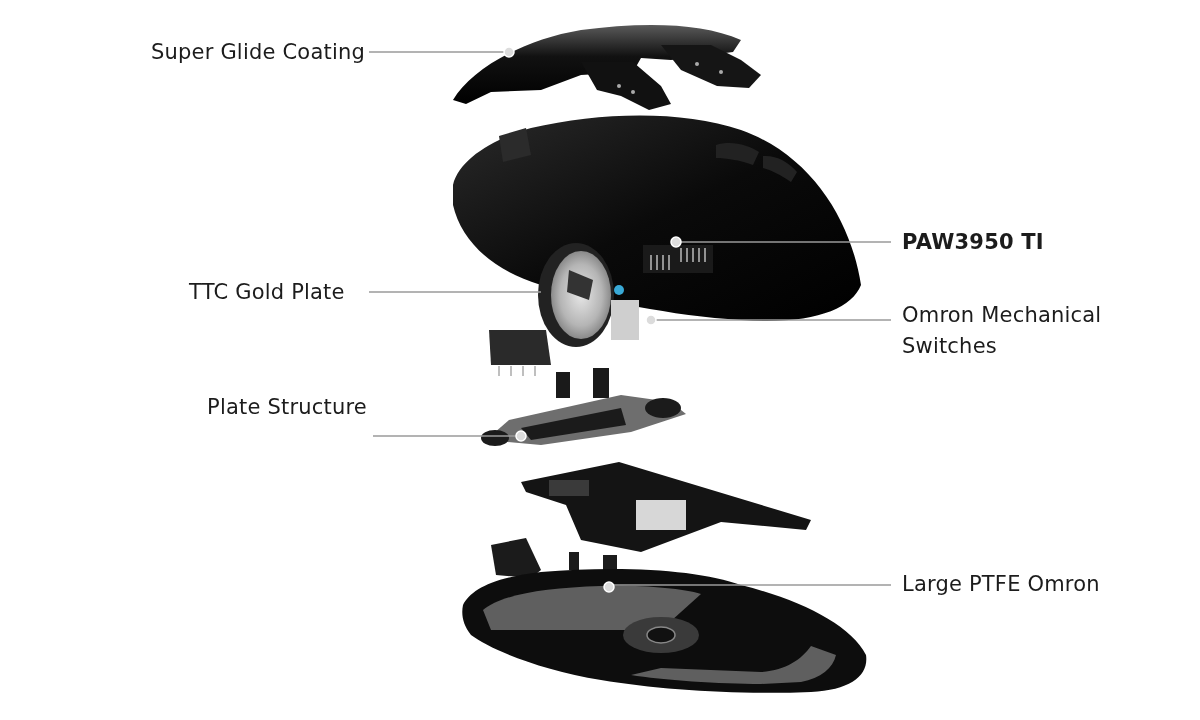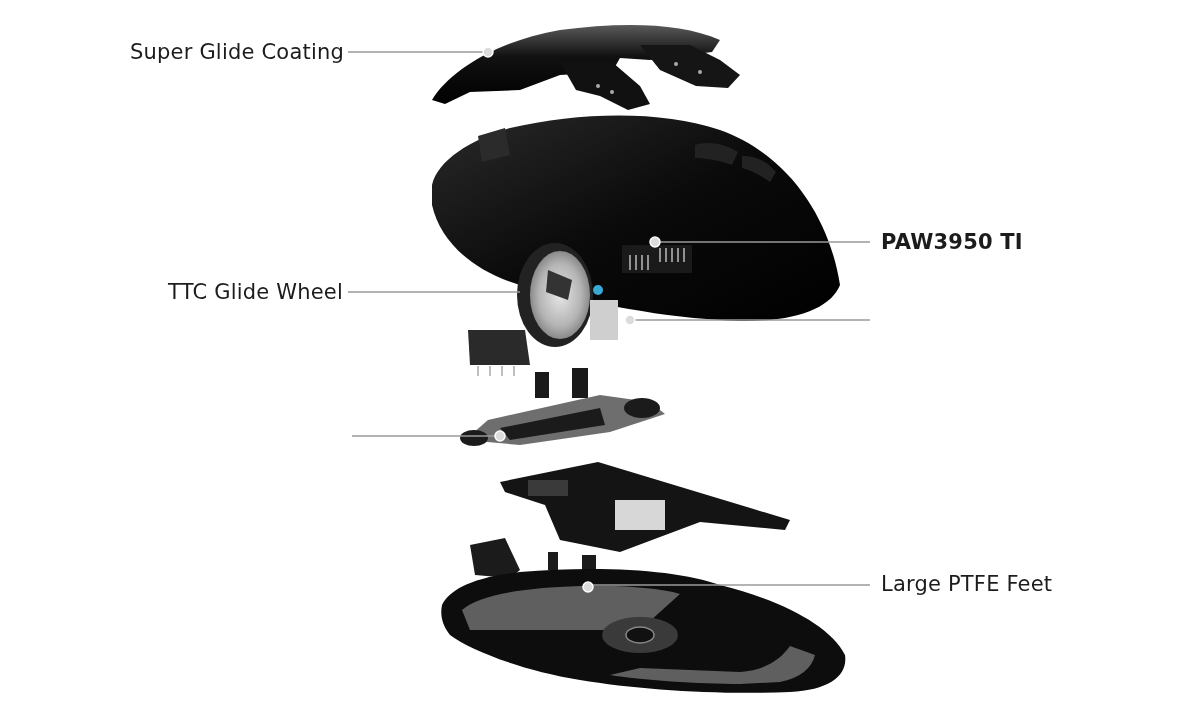--- a/index.html
+++ b/index.html
@@ -1,18 +1,18 @@
 <!DOCTYPE html>
 <html><head>
 <meta charset="utf-8">
 <style>
   html, body { margin:0; padding:0; background:#ffffff; }
   body { width:1200px; height:720px; position:relative; overflow:hidden;
          font-family:"DejaVu Sans","Liberation Sans",sans-serif; color:#1a1a1a; }
-  .stage { position:absolute; inset:0; }
+  .stage { position:absolute; inset:0;margin-left:21px; }
   svg.art { position:absolute; left:0; top:0; }
   .label { position:absolute; font-size:21px; line-height:31px; letter-spacing:0.2px; color:#1c1c1c; white-space:nowrap; }
   .label.right-align { text-align:right; }
 </style>
 </head>
 <body>
 
 <div class="stage">
 
   <svg class="art" width="1200" height="720" viewBox="0 0 1200 720">
@@ -129,24 +129,29 @@
 
   <div class="label" style="left:130px; top:37px;">
     <span>Super Glide Coating</span>
   </div>
 
   <div class="label" style="left:881px; top:227px;font-weight:bold;">
     <span>PAW3950 TI</span>
   </div>
 
   <div class="label" style="left:168px; top:277px;">
-    <span>TTC Glide Wheel</span>
+    <span>TTC Gold Plate</span>
   </div>
 
+  <div class="label" style="left:881px; top:300px;">
+    <div>Omron Mechanical</div>
+    <div>Switches</div>
+  </div>
 
   <div class="label right-align" style="left:130px; width:216px; top:392px;">
+    <div>Plate Structure</div>
   </div>
 
   <div class="label" style="left:881px; top:569px;">
-    <span>Large PTFE Feet</span>
+    <span>Large PTFE Omron</span>
   </div>
 
 </div>
 
 </body></html>

